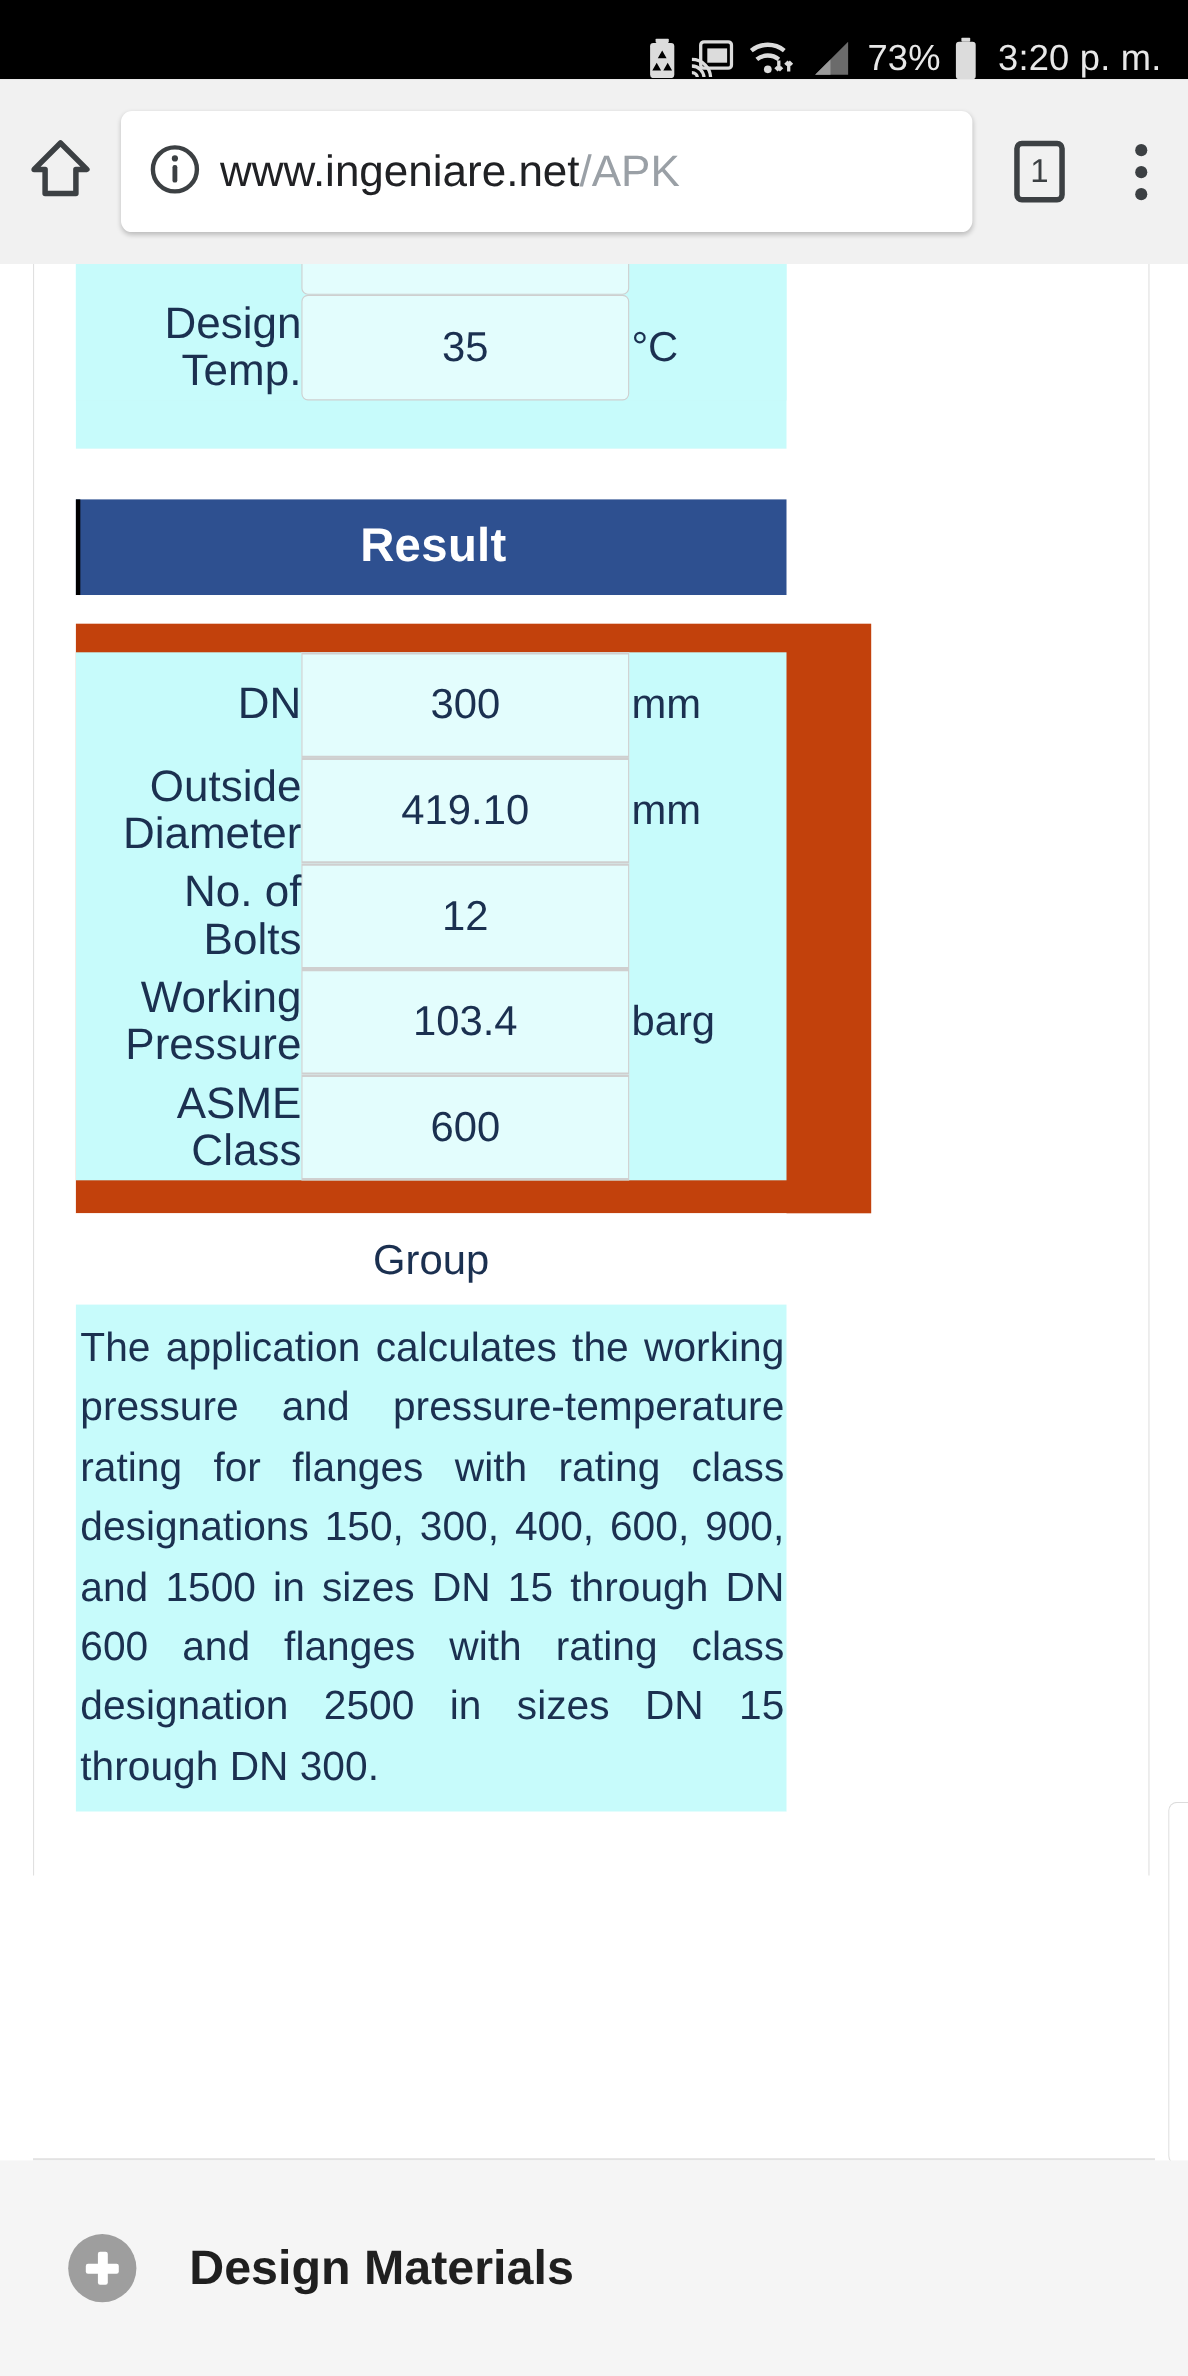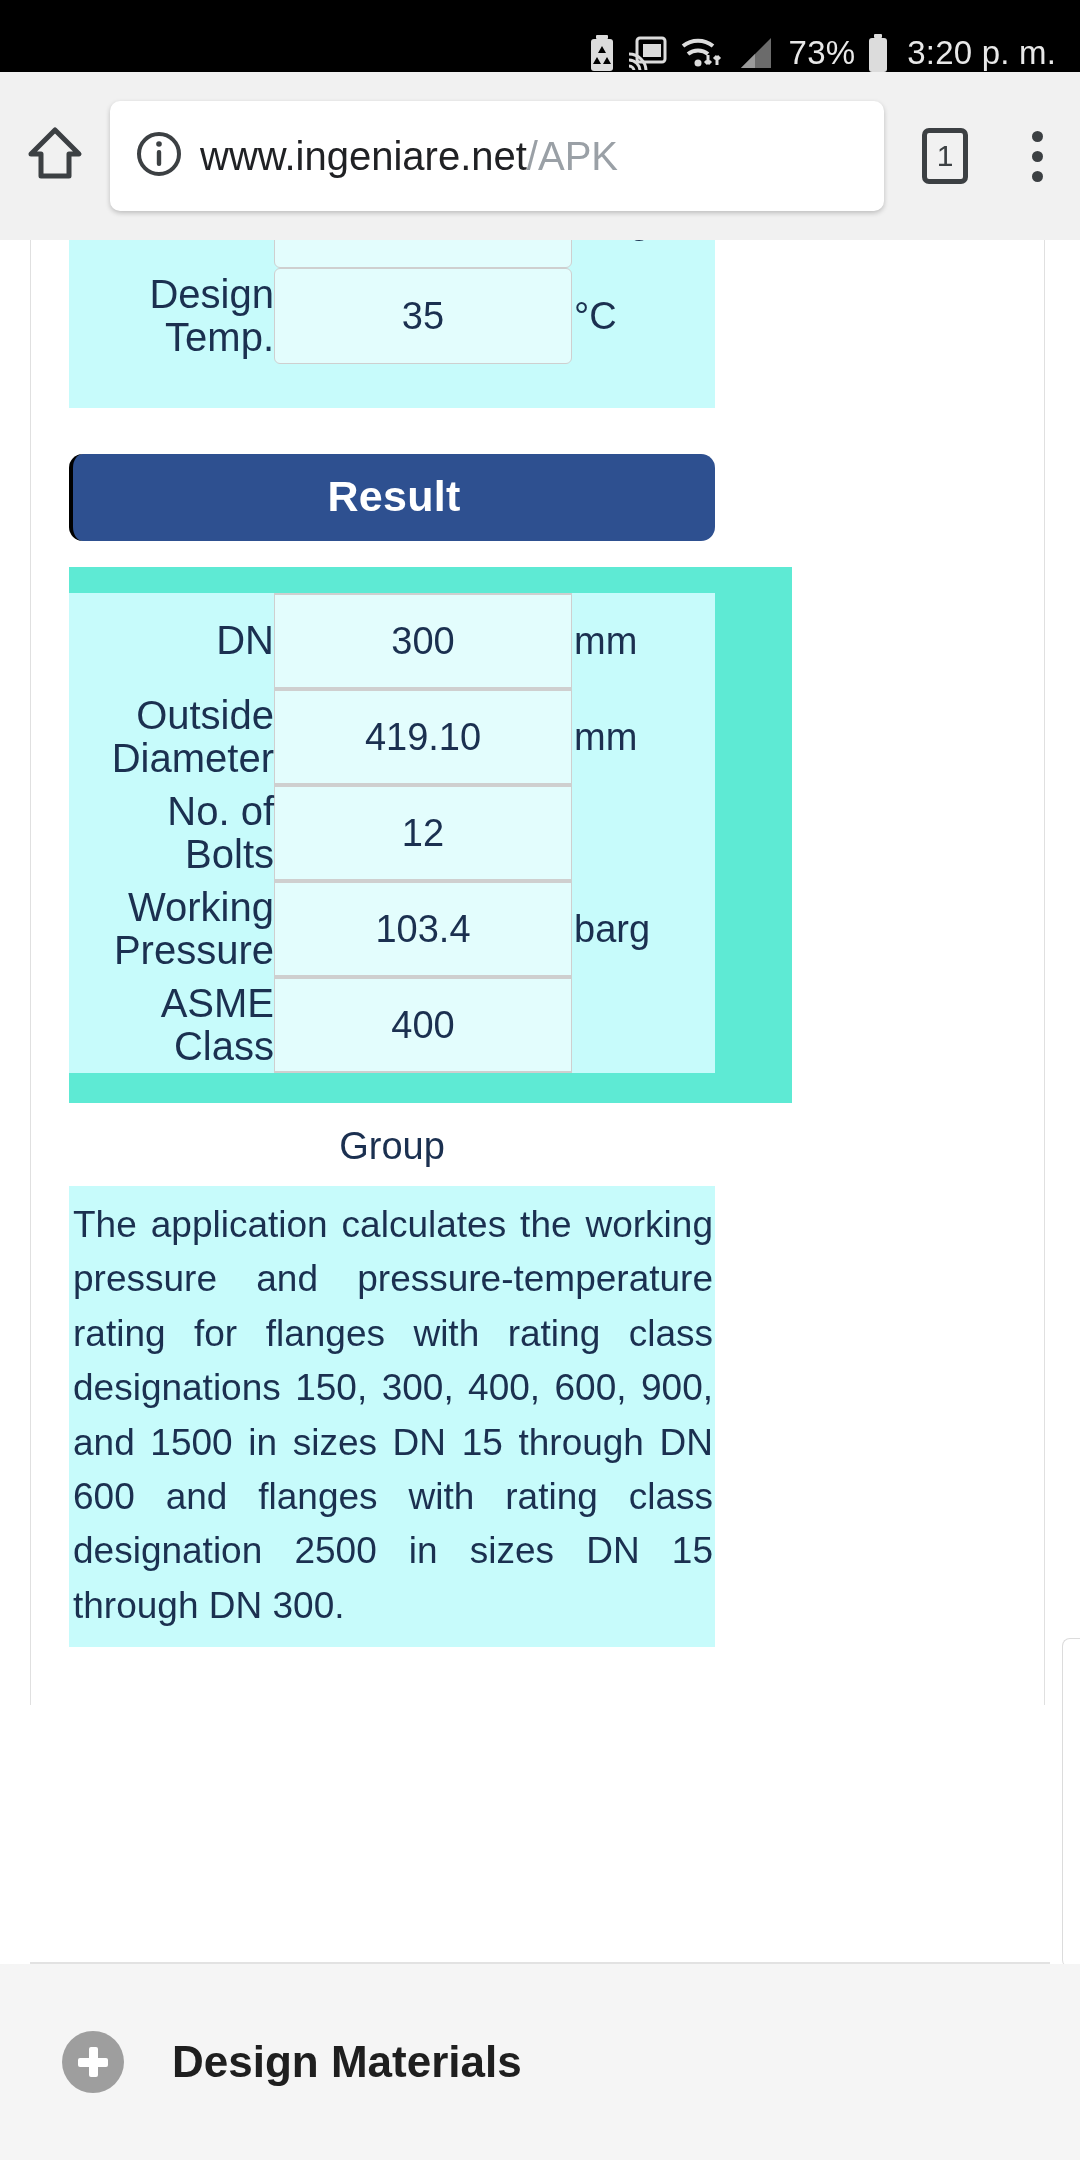--- a/index.html
+++ b/index.html
@@ -185,24 +185,23 @@
     width: 646px;
     background: #2e5090;
     border-left: 4px solid #000000;
     color: #ffffff;
     font-size: 43px;
     font-weight: bold;
     text-align: center;
     padding: 18px 0 20px 0;
     box-sizing: border-box;
     letter-spacing: 0.3px;
-    border-radius: 14px;
   }
   .result-gap { height: 26px; background: #ffffff; }
-  .result-wrap { background: #5eead4; width: 723px; padding: 26px 0 30px 0; }
+  .result-wrap { background: #c2410c; width: 723px; padding: 26px 0 30px 0; }
 
   .reset-row {
     width: 646px;
     background: #ffffff;
     text-align: center;
     padding: 22px 0 18px 0;
     box-sizing: border-box;
   }
   .reset-btn {
     font-size: 38px;
@@ -418,21 +417,21 @@
         <tr>
           <td class="lbl-cell">Working Pressure</td>
           <td class="val-cell">
             <div class="field flat">103.4</div>
           </td>
           <td class="unit-cell">barg</td>
         </tr>
         <tr>
           <td class="lbl-cell">ASME Class</td>
           <td class="val-cell">
-            <div class="field flat">400</div>
+            <div class="field flat">600</div>
           </td>
           <td class="unit-cell"></td>
         </tr>
       </tbody>
         </table>
     </div>
 
     <div class="reset-row">
       <button class="reset-btn">Group</button>
     </div>

